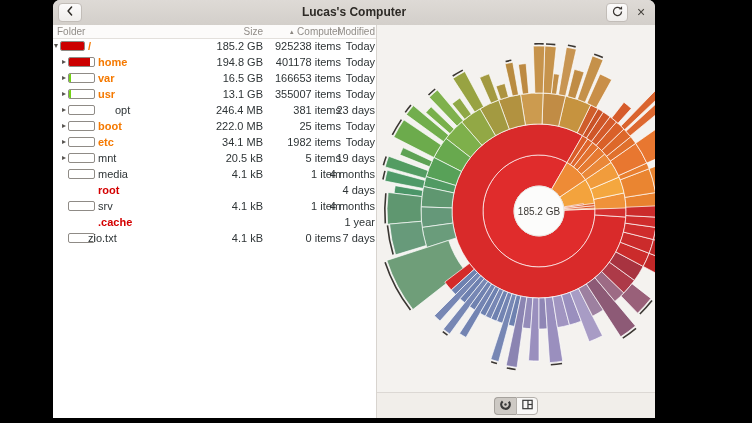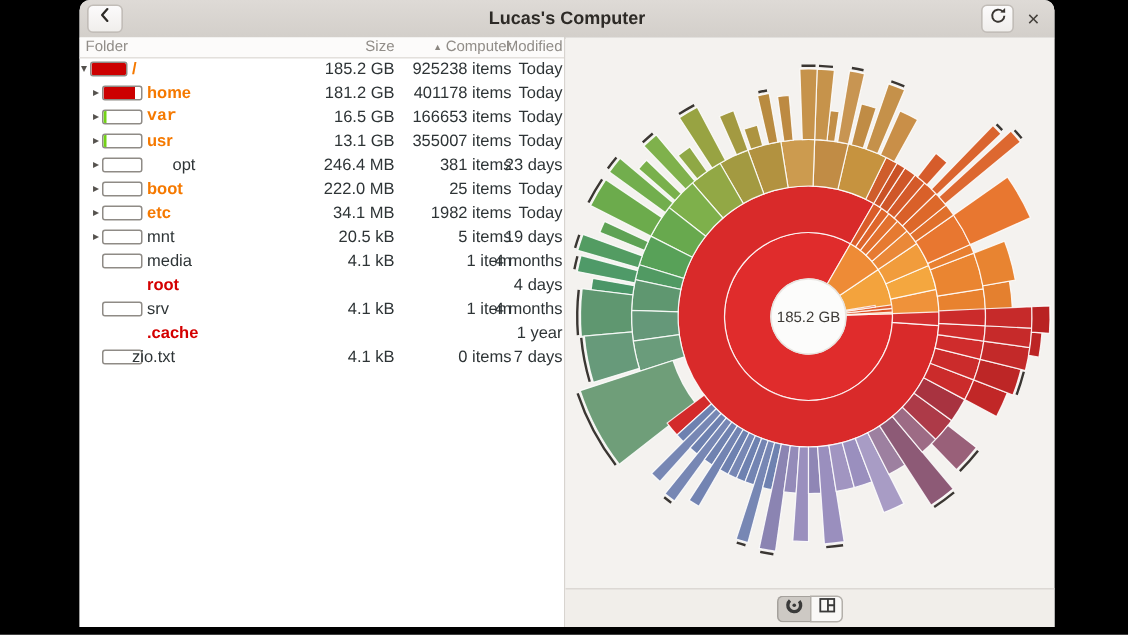--- a/index.html
+++ b/index.html
@@ -1,17 +1,17 @@
 <!DOCTYPE html>
 <html><head>
 <meta charset="utf-8">
 <style>
   html,body{margin:0;padding:0;background:#000;width:752px;height:423px;overflow:hidden;
     font-family:"Liberation Sans","DejaVu Sans",sans-serif;-webkit-font-smoothing:antialiased;}
-  .window{position:absolute;left:53px;top:0;width:650px;height:418px;background:#fff;
+  .window{position:absolute;left:53px;top:0;width:602px;height:418px;background:#fff;
     border-radius:7px 7px 0 0;overflow:hidden;box-shadow:0 0 0 1px rgba(0,0,0,.35);}
   
   .titlebar{position:absolute;left:0;top:0;width:100%;height:25px;
     background:linear-gradient(#dedad6,#d3cfca);border-bottom:1px solid #b9b5b0;}
   .tb-btn{position:absolute;top:3px;height:19px;background:linear-gradient(#fcfbfb,#f0eeec);
     border:1px solid #c2bdb8;border-radius:4px;box-sizing:border-box;
     display:flex;align-items:center;justify-content:center;cursor:default;}
   .back{left:5px;width:24px;}
   .refresh{right:27px;width:22px;}
   .close{position:absolute;right:6px;top:2px;width:16px;height:19px;display:flex;
@@ -102,30 +102,30 @@
             <span class="r-size">185.2 GB</span>
             <span class="r-contents">925238 items</span>
             <span class="r-modified">Today</span>
           </div>
           <div class="row">
             <span class="expander" style="left: 9px;">▸</span>
             <div class="bar" style="left: 15px; width: 27px;">
               <div class="bar-fill" style="width: 84%; background: rgb(204, 0, 0);"></div>
             </div>
             <span class="r-name name-orange" style="left: 45px; text-align: center;">home</span>
-            <span class="r-size">181.2 GB</span>
+            <span class="r-size">194.8 GB</span>
             <span class="r-contents">401178 items</span>
             <span class="r-modified">Today</span>
           </div>
           <div class="row">
             <span class="expander" style="left: 9px;">▸</span>
             <div class="bar" style="left: 15px; width: 27px;">
               <div class="bar-fill" style="width: 9%; background: rgb(115, 210, 22);"></div>
             </div>
-            <span class="r-name name-orange" style="left: 45px; font-family: Liberation Mono, monospace;">var</span>
+            <span class="r-name name-orange" style="left: 45px;">var</span>
             <span class="r-size">16.5 GB</span>
             <span class="r-contents">166653 items</span>
             <span class="r-modified">Today</span>
           </div>
           <div class="row">
             <span class="expander" style="left: 9px;">▸</span>
             <div class="bar" style="left: 15px; width: 27px;">
               <div class="bar-fill" style="width: 7%; background: rgb(115, 210, 22);"></div>
             </div>
             <span class="r-name name-orange" style="left: 45px;">usr</span>

